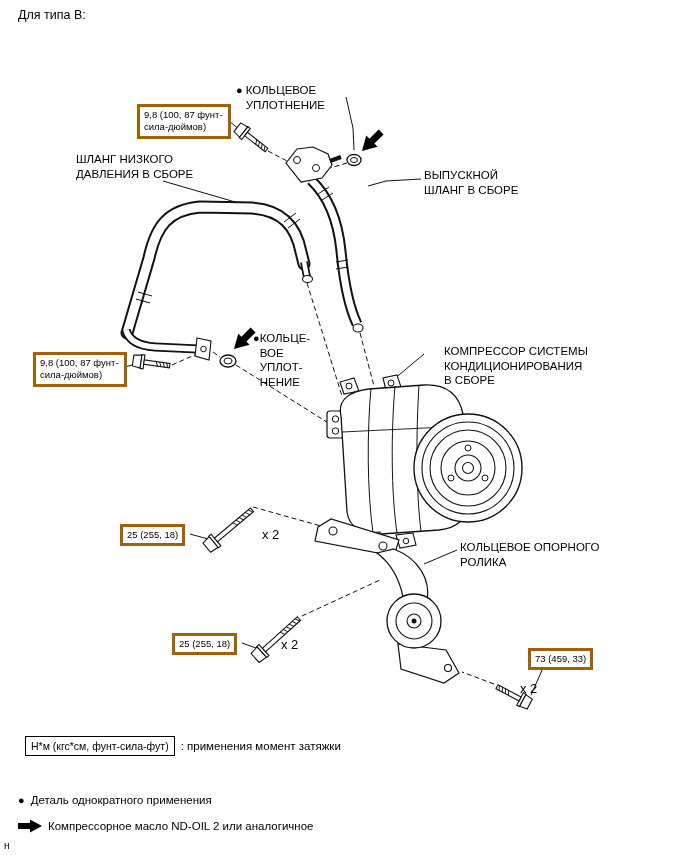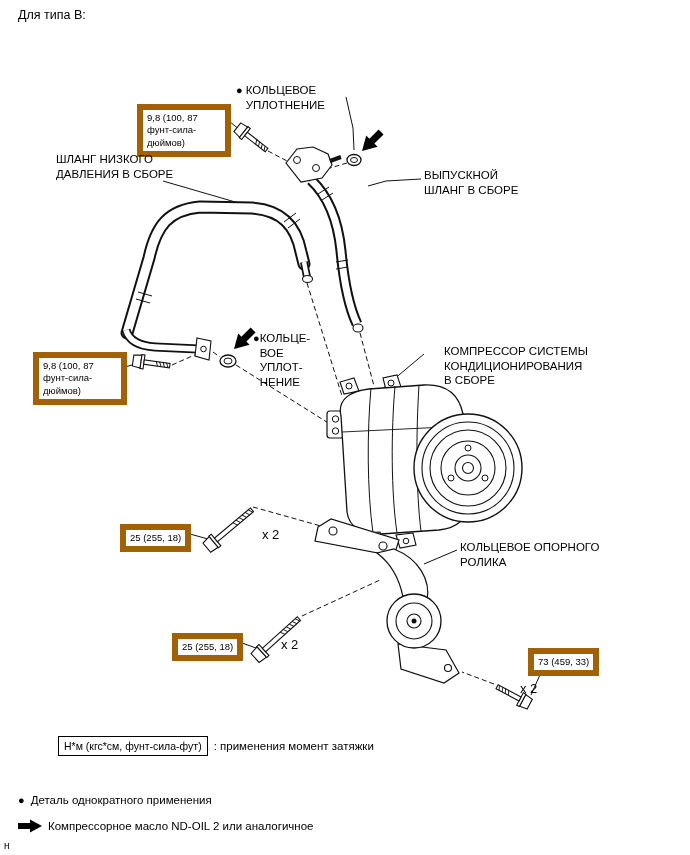--- a/index.html
+++ b/index.html
@@ -5,25 +5,25 @@
   * { margin:0; padding:0; box-sizing:border-box; }
   html,body { width:690px; height:855px; background:#ffffff; overflow:hidden;
               font-family:"Liberation Sans", sans-serif; color:#000; }
   .canvas { position:relative; width:690px; height:855px; background:#fff; }
   .art { position:absolute; left:0; top:0; width:690px; height:855px; }
   .title { position:absolute; font-size:12.5px; }
   .label { position:absolute; font-size:11.5px; line-height:1.28; white-space:pre-line; }
   .with-bullet { display:flex; gap:3px; }
   .with-bullet.nogap { gap:0; }
   .bullet { font-size:11px; line-height:1.35; }
-  .tq { position:absolute; border:6px solid #a16207; background:#fff; font-size:9.5px;
+  .tq { position:absolute; border:3px solid #a16207; background:#fff; font-size:9.5px;
         line-height:1.3; padding:2px 4px; }
   .x2 { position:absolute; font-size:13px; }
   .legend-row { position:absolute; font-size:11.5px; display:flex; align-items:center; gap:6px; }
-  .tq-inline { border:1px solid #000; font-size:10.5px; padding:3px 5px; display:inline-block; background:#fff;margin-left:33px; }
+  .tq-inline { border:1px solid #000; font-size:10.5px; padding:3px 5px; display:inline-block; background:#fff; }
   .corner { position:absolute; font-size:10px; }
 </style>
 </head>
 <body>
 
 <div class="canvas">
 
   <svg class="art" viewBox="0 0 690 855" xmlns="http://www.w3.org/2000/svg">
     <defs>
       <g id="bolt-s">
@@ -178,21 +178,21 @@
   <div class="title" style="left:18px; top:8px">Для типа B:</div>
 
   <div class="tq" style="left:137px; top:104px; width:94px">9,8 (100, 87 фунт-сила-дюймов)</div>
 
   <div class="label with-bullet" style="left:236px; top:83px">
     <span class="bullet">●</span>
     <span>КОЛЬЦЕВОЕ
 УПЛОТНЕНИЕ</span>
   </div>
 
-  <div class="label" style="left:56px; top:152px">ШЛАНГ НИЗКОГО
+  <div class="label" style="left:76px; top:152px">ШЛАНГ НИЗКОГО
 ДАВЛЕНИЯ В СБОРЕ</div>
 
   <div class="label" style="left:424px; top:168px">ВЫПУСКНОЙ
 ШЛАНГ В СБОРЕ</div>
 
   <div class="tq" style="left:33px; top:352px; width:94px">9,8 (100, 87 фунт-сила-дюймов)</div>
 
   <div class="label with-bullet nogap" style="left:253px; top:331px">
     <span class="bullet">●</span>
     <span>КОЛЬЦЕ-

